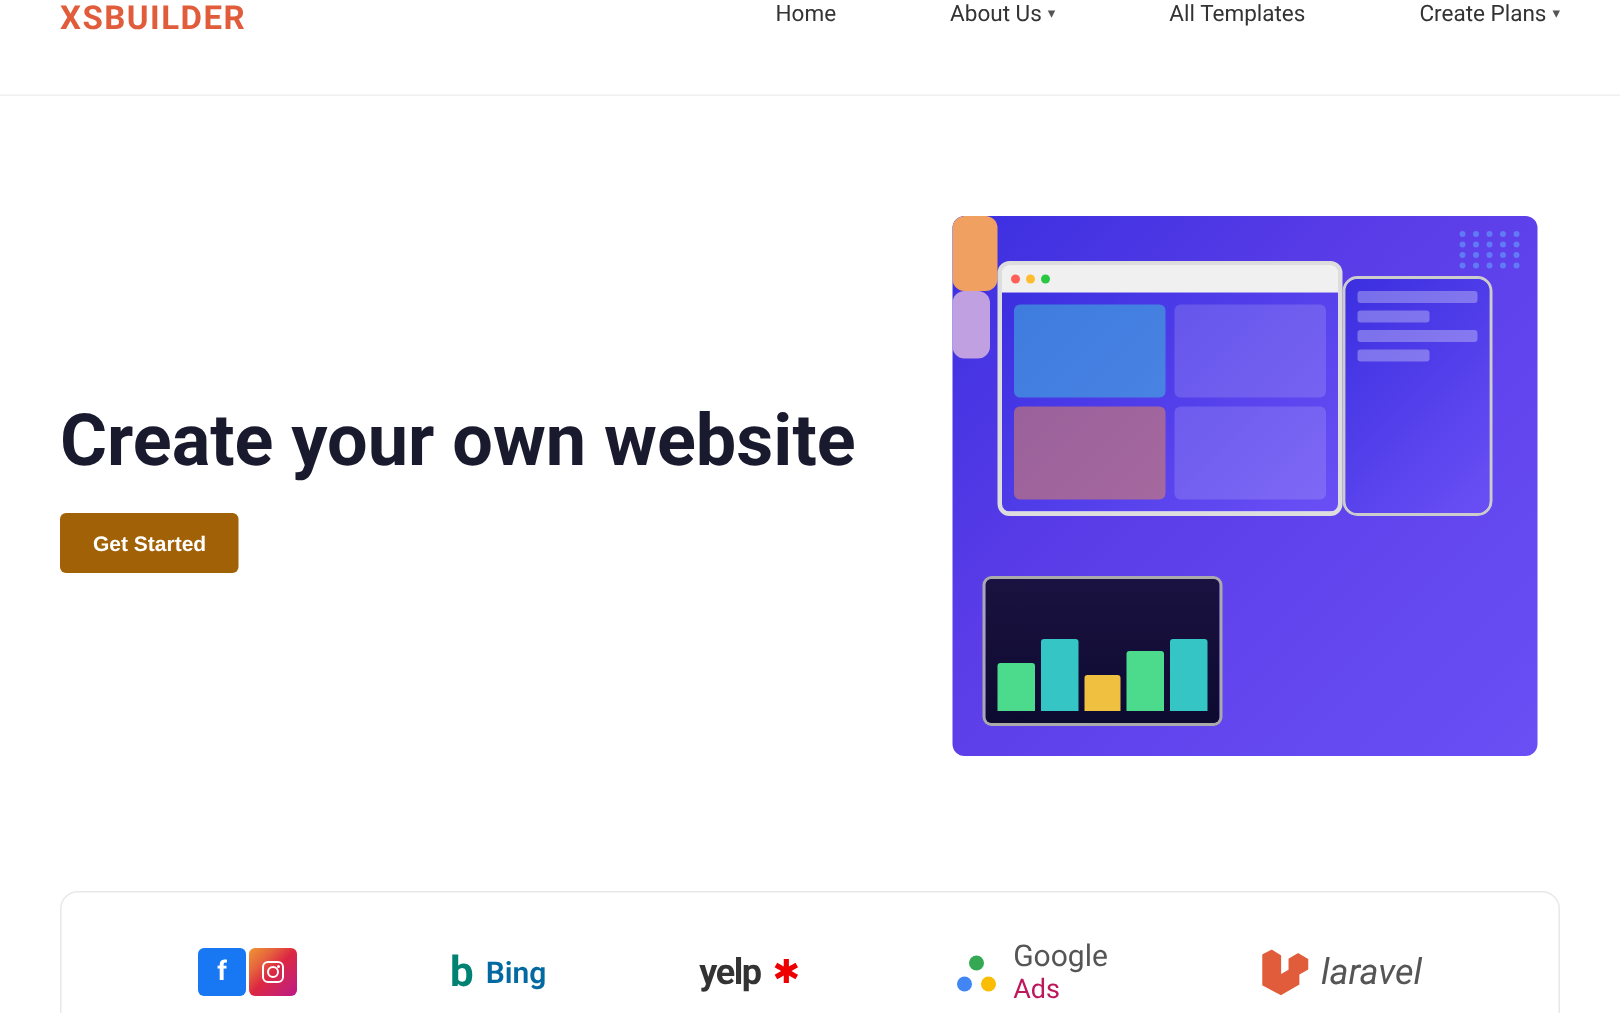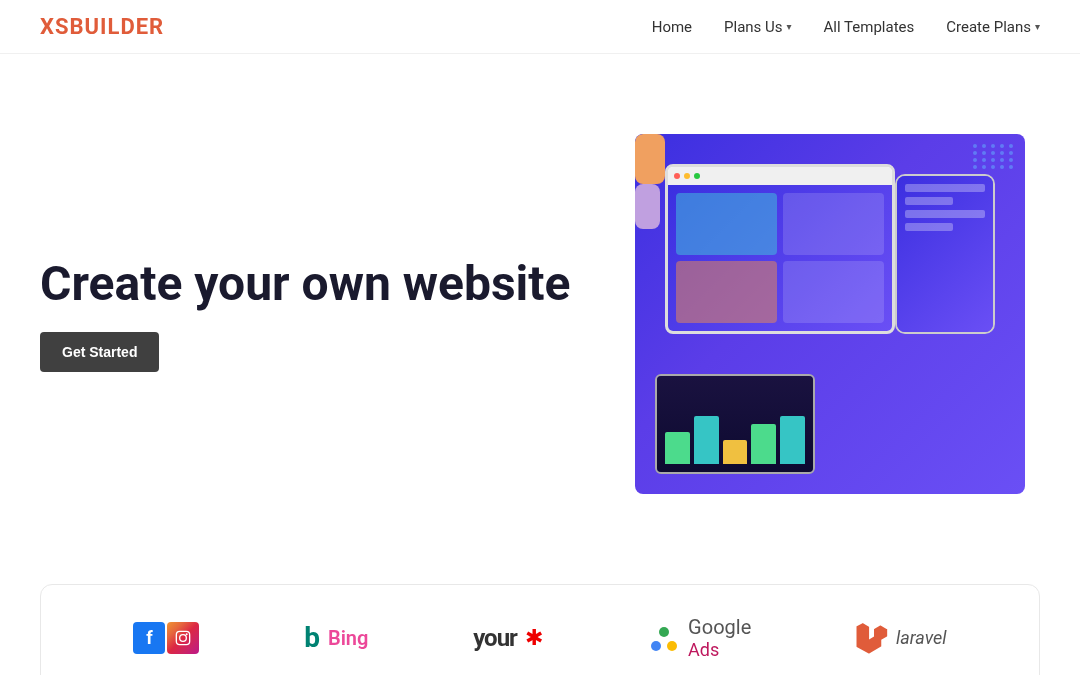--- a/index.html
+++ b/index.html
@@ -7,24 +7,24 @@
       font-family: -apple-system, BlinkMacSystemFont, 'Segoe UI', Roboto, sans-serif;
       background: #fff;
       width: 1080px;
       min-height: 675px;
       overflow-x: hidden;
     }
 
     
     .navbar {
       display: flex;
-      align-items: center;
+      align-items: flex-start;
       justify-content: space-between;
       padding: 0 40px;
-      height: 54px;
+      height: 64px;
       background: #fff;
       border-bottom: 1px solid #f0f0f0;
       position: relative;
       z-index: 10;
     }
     .navbar-logo {
       font-size: 22px;
       font-weight: 700;
       color: #1a1a2e;
       letter-spacing: 1px;
@@ -36,20 +36,21 @@
       gap: 32px;
       list-style: none;
     }
     .navbar-nav li a {
       text-decoration: none;
       color: #333;
       font-size: 15px;
       display: flex;
       align-items: center;
       gap: 4px;
+      margin-left: 44px;
     }
     .chevron-icon {
       font-size: 10px;
       color: #555;
     }
 
     
     .hero {
       display: flex;
       align-items: center;
@@ -86,21 +87,21 @@
       line-height: 1.6;
       margin-bottom: 30px;
       max-width: 480px;
     }
     .hero-cta {
       display: flex;
       align-items: center;
       gap: 18px;
     }
     .btn-started {
-      background: #404040;
+      background: #a16207;
       color: #fff;
       border: none;
       padding: 12px 22px;
       border-radius: 4px;
       font-size: 14px;
       font-weight: 600;
       cursor: pointer;
       white-space: nowrap;
     }
     .hero-trial-text {
@@ -285,21 +286,21 @@
 
     
     .bing-b {
       font-size: 28px;
       font-weight: 700;
       color: #008272;
     }
     .bing-text {
       font-size: 20px;
       font-weight: 600;
-      color: #ec4899;
+      color: #0369a1;
       text-align: center;
     }
 
     
     .yelp-text {
       font-size: 24px;
       font-weight: 700;
       color: #333;
       letter-spacing: -1px;
     }
@@ -316,42 +317,42 @@
       font-size: 20px;
       color: #555;
       font-weight: 400;
     }
     .ads-label {
       font-size: 18px;
       color: #be185d;
       font-weight: 400;
     }
     .laravel-text {
-      font-size: 18px;
+      font-size: 24px;
       color: #555;
       font-weight: 400;
       font-style: italic;
     }
   </style>
 </head>
 <body>
 
 <nav class="navbar">
   <div class="navbar-logo">
     <span>XSBUILDER</span>
   </div>
   <ul class="navbar-nav">
     <li>
       <a href="#">
         <span>Home</span>
       </a>
     </li>
     <li>
       <a href="#">
-        <span>Plans Us</span>
+        <span>About Us</span>
         <span class="chevron-icon">▾</span>
       </a>
     </li>
     <li>
       <a href="#">
         <span>All Templates</span>
       </a>
     </li>
     <li>
       <a href="#">
@@ -451,21 +452,21 @@
       </div>
     </div>
   </div>
 
   <div class="partner-item">
     <span class="bing-b">b</span>
     <span class="bing-text">Bing</span>
   </div>
 
   <div class="partner-item">
-    <span class="yelp-text">your</span>
+    <span class="yelp-text">yelp</span>
     <span class="yelp-star">✱</span>
   </div>
 
   <div class="partner-item">
 
     <svg width="32" height="32" viewBox="0 0 32 32">
       <polygon points="16,4 28,28 4,28" fill="none"></polygon>
 
       <circle cx="8" cy="24" r="5" fill="#4285F4"></circle>
       <circle cx="24" cy="24" r="5" fill="#FBBC04"></circle>

